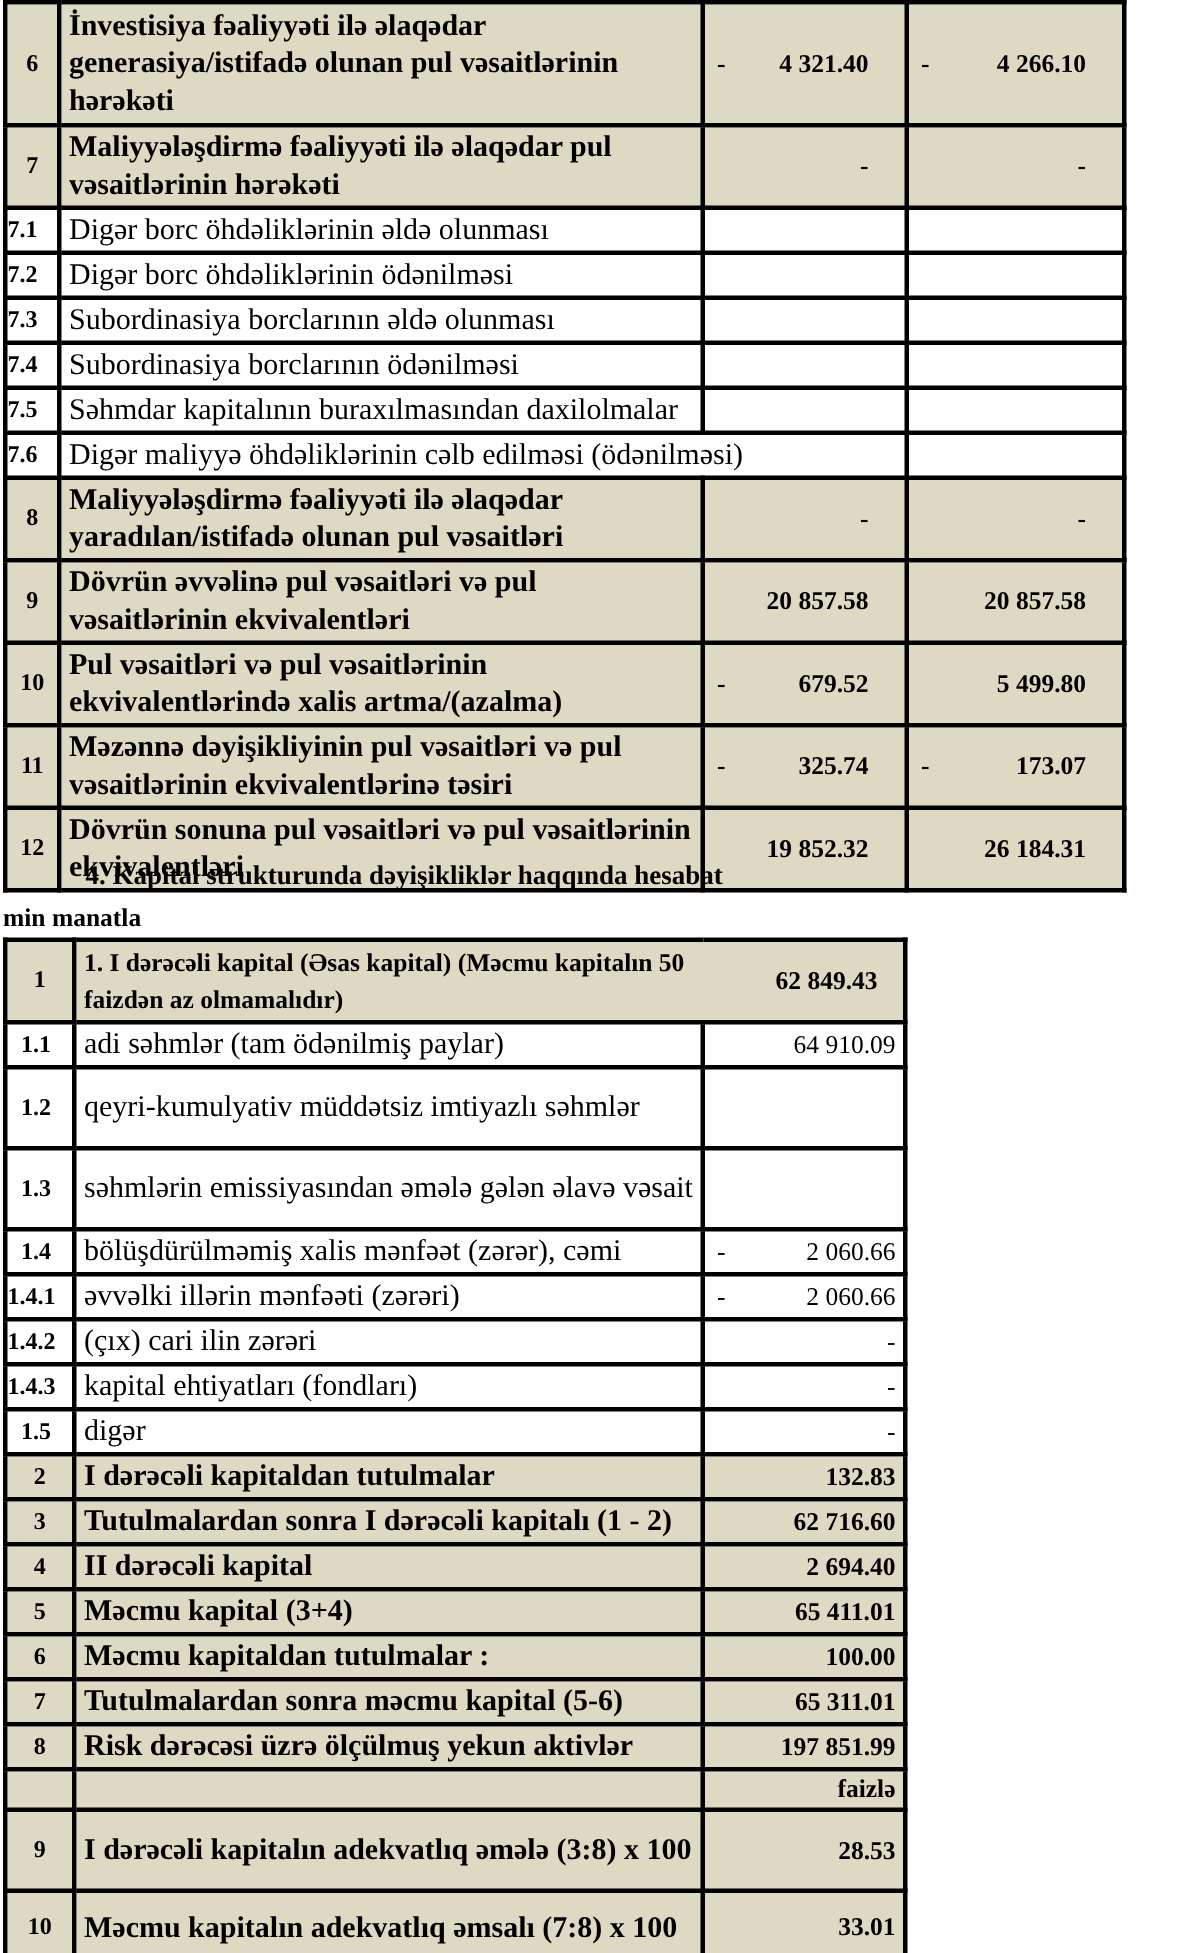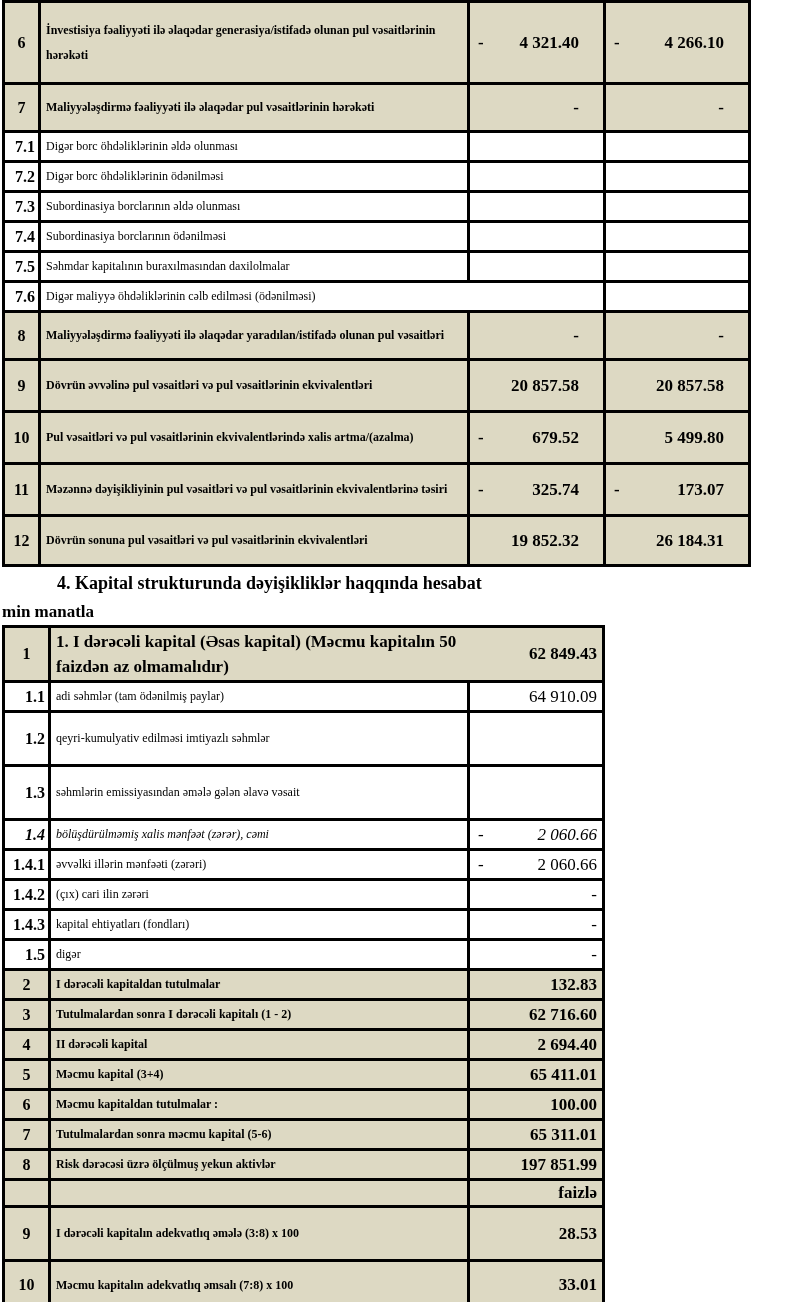--- a/index.html
+++ b/index.html
@@ -5,32 +5,32 @@
   html,body{margin:0;padding:0;}
   body{
     width:800px;height:1302px;position:relative;background:#ffffff;
     font-family:"Liberation Serif", serif;color:#000;
     -webkit-font-smoothing:antialiased;
   }
   table{border-collapse:collapse;table-layout:fixed;position:absolute;background:#ffffff;}
   td{border:3px solid #000;padding:0;overflow:hidden;vertical-align:middle;}
   .shaded{background:#ddd9c3;}
   .num{font-size:16px;font-weight:bold;text-align:center;}
-  .num.sub{text-align:right;padding-right:3px;}
-  .desc{font-size:12px;line-height:25px;padding:1px 4px 1px 5px;}
+  .num.sub{text-align:right;padding-right:14px;}
+  .desc{font-size:20px;line-height:25px;padding:1px 4px 1px 5px;}
   .b{font-weight:bold;}
   .vwrap{display:flex;align-items:center;height:100%;font-size:17px;font-weight:bold;}
   .vwrap .minus{padding-left:8px;}
   .vwrap .amt{margin-left:auto;text-align:left;}
   #cash-flow-table .amt{padding-right:24px;}
   #capital-table .amt{padding-right:5px;}
   #capital-table .vwrap.reg{font-weight:normal;}
   .mergewrap{display:flex;align-items:center;height:100%;}
   .mergewrap .mtext{font-size:17px;font-weight:bold;line-height:25px;padding:1px 4px 1px 5px;width:432px;}
-  .mergewrap .mamt{margin-left:auto;font-size:17px;font-weight:bold;text-align:center;padding-right:5px;}
+  .mergewrap .mamt{margin-left:auto;font-size:17px;font-weight:bold;text-align:center;padding-right:17px;}
   #section-title{
     position:absolute;left:57px;top:573px;font-size:18px;font-weight:bold;white-space:nowrap;
   }
   #unit-label{
     position:absolute;left:2px;top:602px;width:600px;text-align:left;
     font-size:17px;font-weight:bold;padding-right:2px;box-sizing:border-box;
   }
 </style>
 </head>
 <body>
@@ -207,29 +207,29 @@
         <td class="num sub">1.1</td>
         <td class="desc">adi səhmlər (tam ödənilmiş paylar)</td>
         <td class="val-cell">
           <div class="vwrap reg">
             <span class="amt">64 910.09</span>
           </div>
         </td>
       </tr>
       <tr style="height: 54px;">
         <td class="num sub">1.2</td>
-        <td class="desc">qeyri-kumulyativ edilməsi imtiyazlı səhmlər</td>
+        <td class="desc">qeyri-kumulyativ müddətsiz imtiyazlı səhmlər</td>
         <td class="val-cell"></td>
       </tr>
       <tr style="height: 54px;">
         <td class="num sub">1.3</td>
         <td class="desc">səhmlərin emissiyasından əmələ gələn  əlavə vəsait</td>
         <td class="val-cell"></td>
       </tr>
-      <tr style="height: 27px; font-style: italic;">
+      <tr style="height: 27px;">
         <td class="num sub">1.4</td>
         <td class="desc">bölüşdürülməmiş xalis mənfəət (zərər), cəmi</td>
         <td class="val-cell">
           <div class="vwrap reg">
             <span class="minus">-</span>
             <span class="amt">2 060.66</span>
           </div>
         </td>
       </tr>
       <tr style="height: 27px;">

